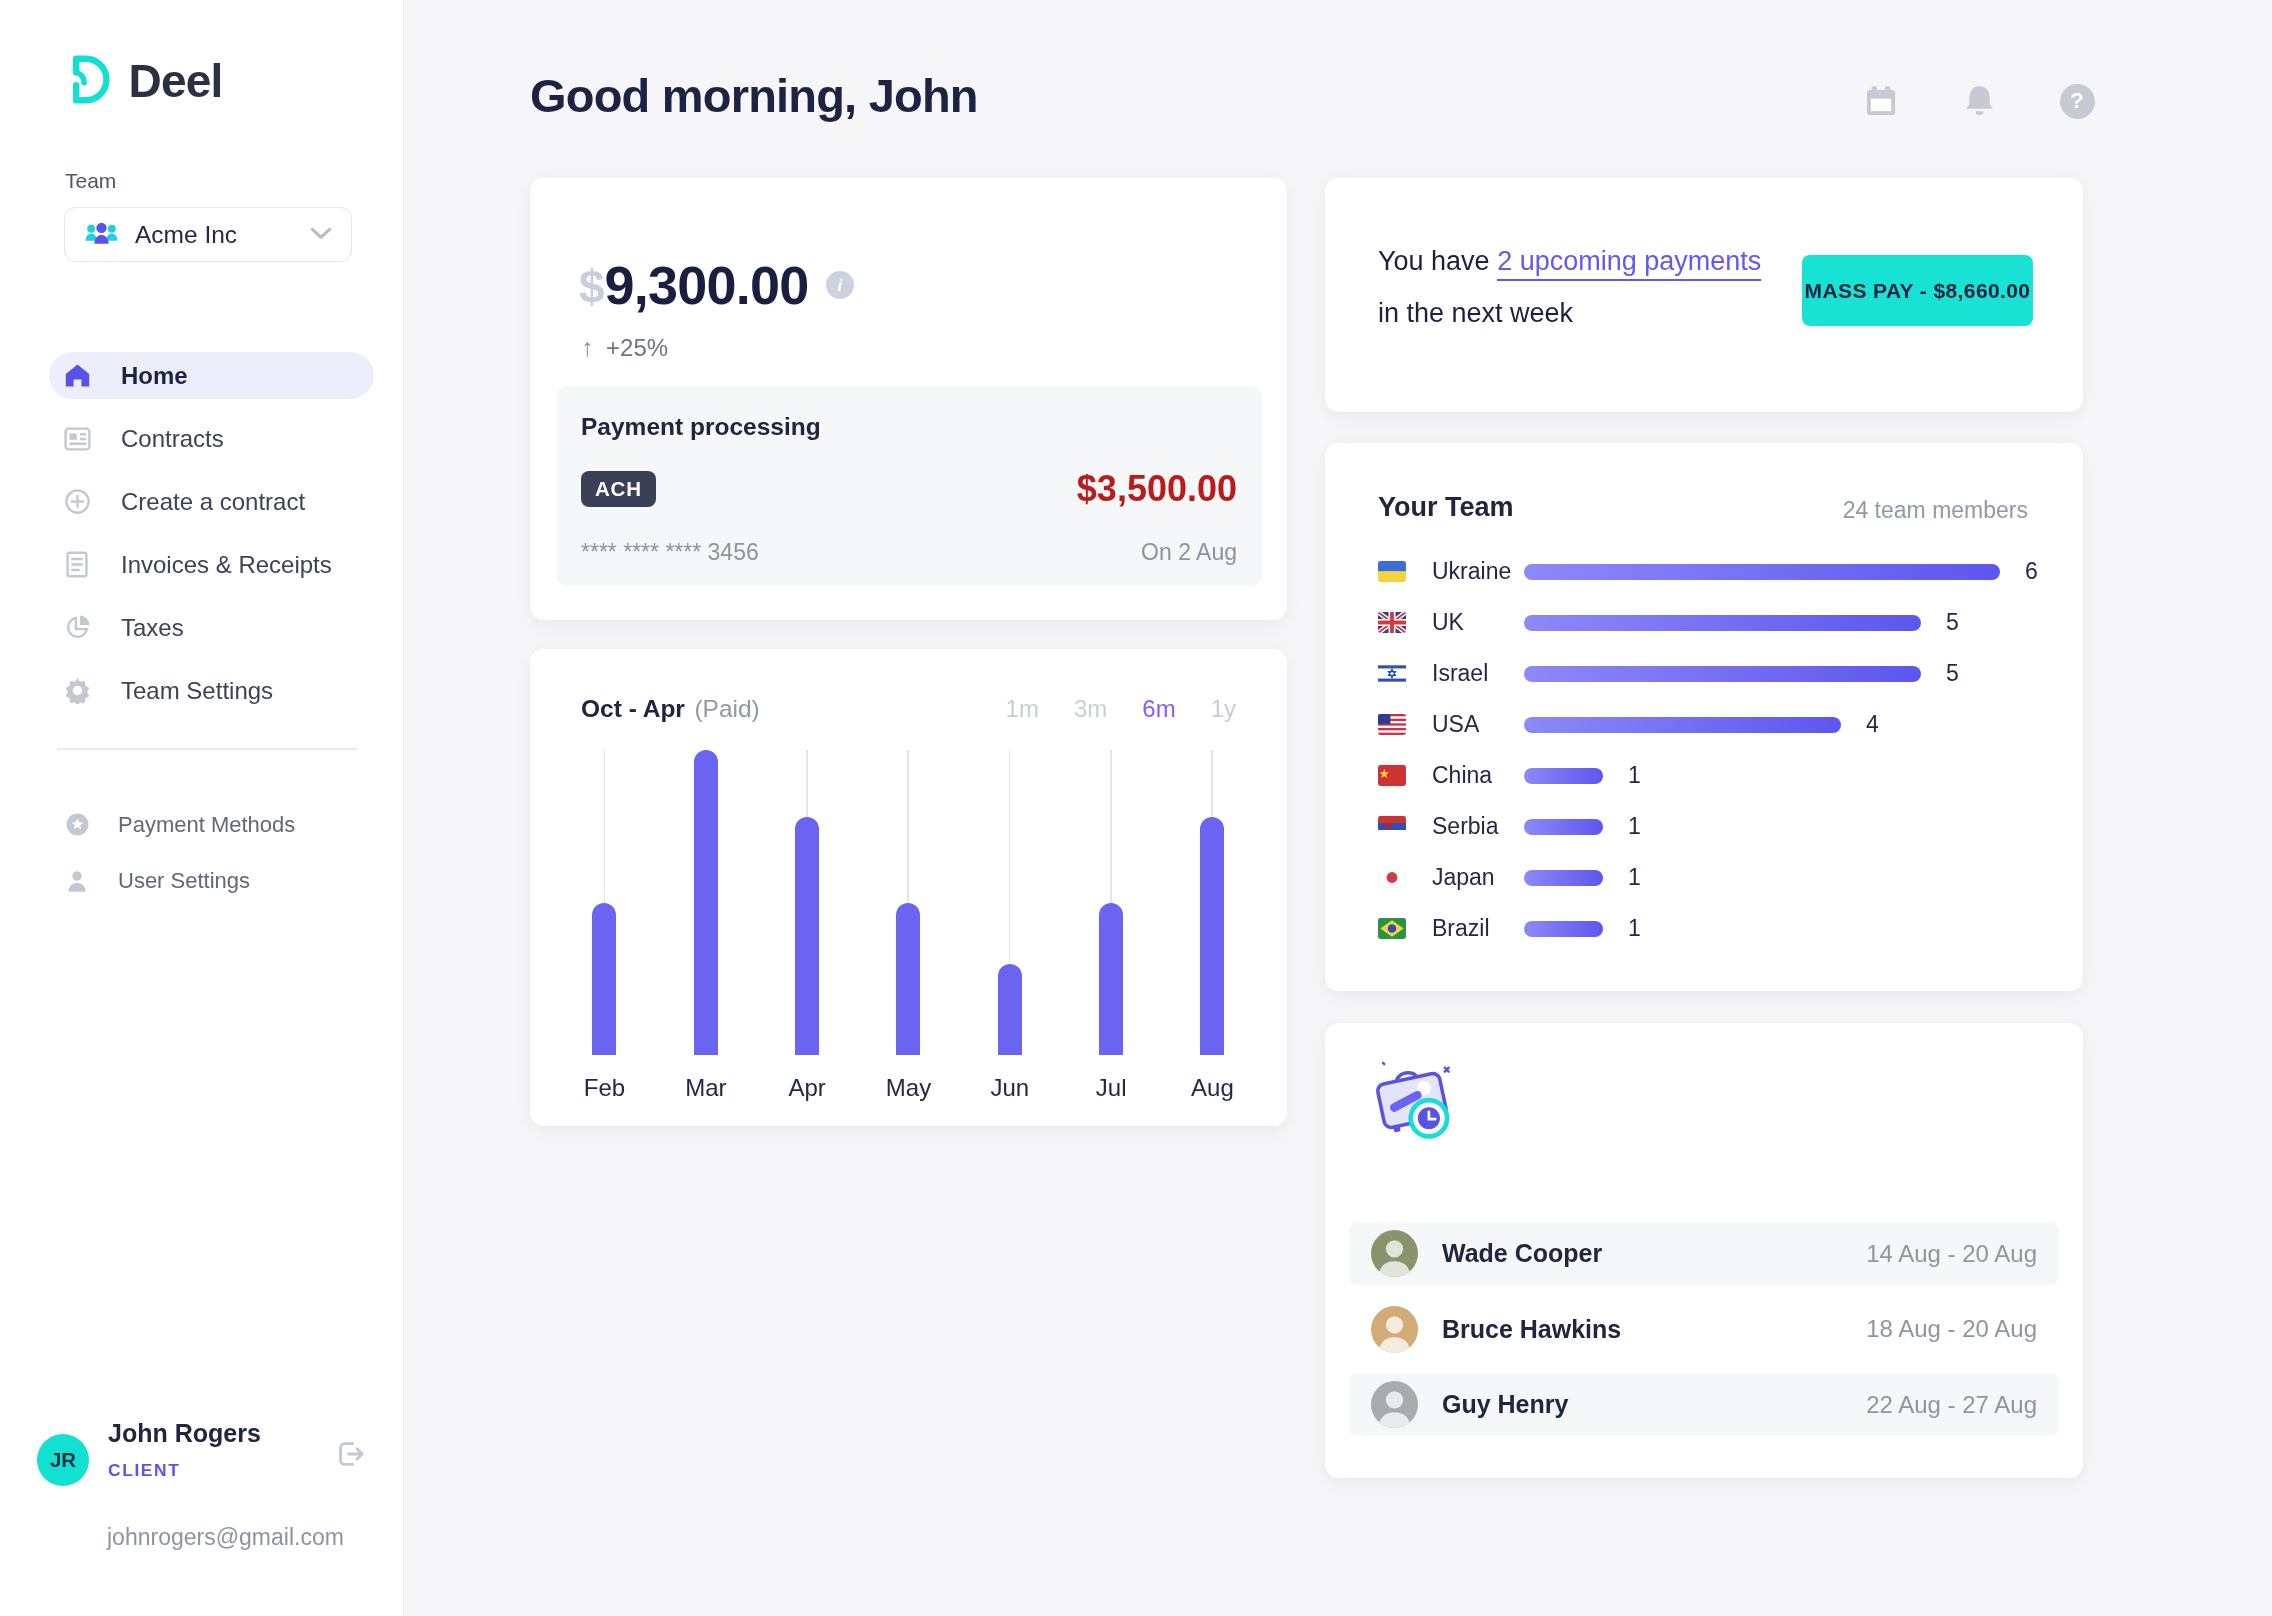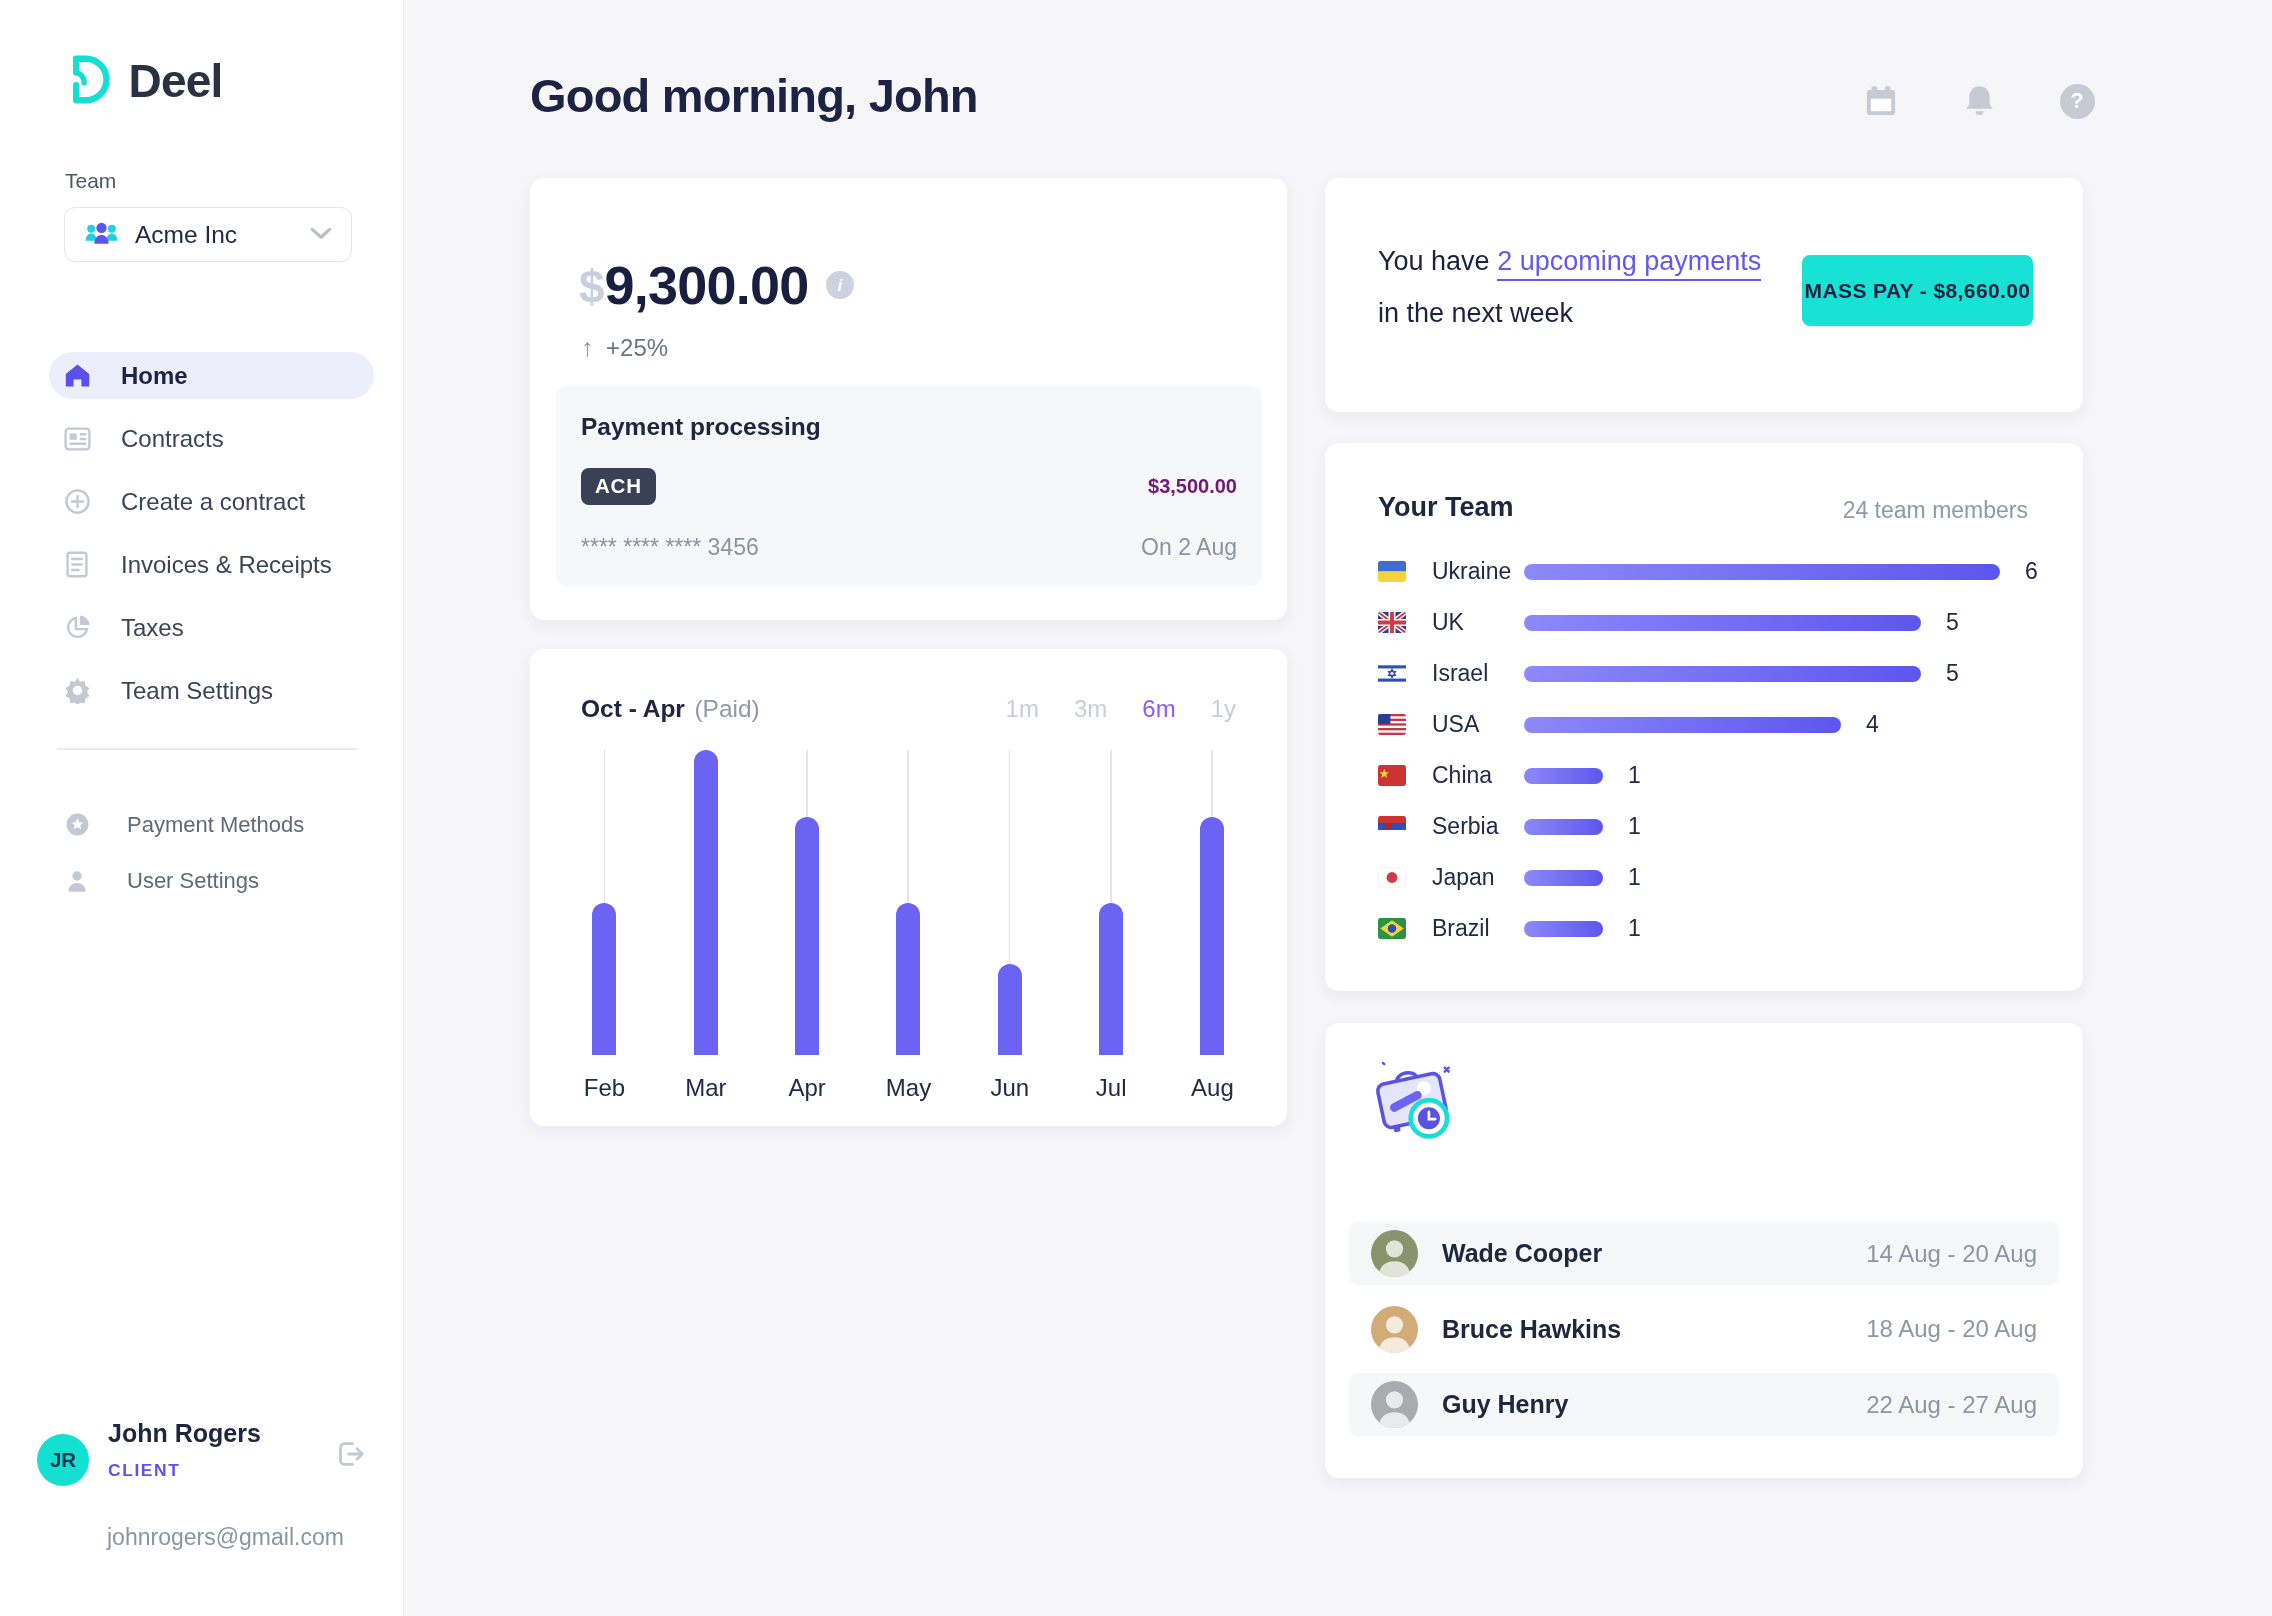--- a/index.html
+++ b/index.html
@@ -14,21 +14,21 @@
   .team-label { position:absolute; left:65px; top:169px; font-size:21px; color:#4e5568; }
   .team-select { position:absolute; left:64px; top:207px; width:288px; height:55px; background:#fff; border:1.6px solid #e3e6ec; border-radius:11px; display:flex; align-items:center; padding:8px 19px; gap:16px; cursor:pointer; }
   .team-select .lbl { font-size:24.5px; color:#232947; flex:1; }
 
   .nav { position:absolute; left:0; top:352px; width:404px; }
   .nav-item { position:relative; height:47px; margin:0 0 16px 49px; width:325px; display:flex; align-items:center; gap:30px; padding-left:14px; border-radius:24px; font-size:24px; color:#3c4357; cursor:pointer; }
   .nav-item.active { background:#eceefc; color:#1d2342; font-weight:700; }
   .nav-icon { width:28px; height:28px; display:flex; align-items:center; justify-content:center; }
   .divider { position:absolute; left:57px; top:748px; width:300px; height:1.6px; background:#e8eaee; }
   .nav2 { position:absolute; left:0; top:801px; width:404px; }
-  .nav2-item { height:47px; margin-left:63px; display:flex; align-items:center; gap:36px; font-size:22px; color:#626879; cursor:pointer; }
+  .nav2-item { height:47px; margin-left:63px; display:flex; align-items:center; gap:27px; font-size:22px; color:#626879; cursor:pointer; }
 
   .user-block { position:absolute; left:0; top:1417px; width:404px; }
   .avatar-jr { position:absolute; left:37px; top:17.4px; width:52px; height:52px; border-radius:50%; background:#14e0d2; display:flex; align-items:center; justify-content:center; font-size:20.5px; font-weight:700; color:#15324b; }
   .user-name { position:absolute; left:108px; top:1.6px; font-size:25px; font-weight:700; color:#20263f; }
   .user-role { position:absolute; left:108px; top:43px; font-size:17.4px; font-weight:700; color:#5d54ee; letter-spacing:1.6px; }
   .logout { position:absolute; left:335px; top:20.5px; cursor:pointer; }
   .user-email { position:absolute; left:107px; top:107px; font-size:23px; color:#8d93a1; }
 
   
   .greeting { position:absolute; left:530px; top:68px; font-size:47px; font-weight:600; color:#1d2342; letter-spacing:-0.8px; }
@@ -51,21 +51,21 @@
   .pc-amount { position:absolute; left:49px; top:76px; display:flex; align-items:flex-start; }
   .pc-cur { font-size:46px; font-weight:700; color:#c8cede; margin-top:6.3px; }
   .pc-num { font-size:54px; font-weight:700; color:#191f3f; letter-spacing:-0.8px; }
   .info-dot { width:28px; height:28px; border-radius:50%; background:#cdd2e1; color:#fff; font-size:17.4px; font-weight:700; font-style:italic; display:flex; align-items:center; justify-content:center; margin:17.4px 0 0 17.4px; cursor:pointer; }
   .pc-delta { position:absolute; left:51px; top:155px; font-size:24px; color:#6d7383; display:flex; gap:12.6px; align-items:center; }
   .pc-delta .arrow { color:#8d93a1; font-size:25px; }
   .pc-inset { position:absolute; left:26px; top:208px; width:706px; height:200px; background:#f6f7f9; border-radius:11px; padding:27px 25px; }
   .pi-title { font-size:24.5px; font-weight:600; color:#20263f; }
   .pi-row { display:flex; align-items:center; justify-content:space-between; margin-top:27px; }
   .ach { background:#3a4156; color:#fff; font-size:20.5px; font-weight:700; letter-spacing:0.8px; padding:6.3px 14px; border-radius:8px;text-align:center; }
-  .pi-amt { font-size:20px; font-weight:700; color:#701a75; }
+  .pi-amt { font-size:36px; font-weight:700; color:#b91c1c; }
   .pi-row2 { display:flex; align-items:center; justify-content:space-between; margin-top:29px; }
   .pi-muted { font-size:23px; color:#8d93a1; }
 
   
   .ch-title { position:absolute; left:51px; top:46px; font-size:24.5px; display:flex; gap:9.5px; }
   .ch-title .t1 { font-weight:600; color:#20263f; }
   .ch-title .t2 { color:#9298a6; }
   .ch-ranges { position:absolute; right:51px; top:46px; display:flex; gap:35px; font-size:24px; color:#c9cdd6; }
   .ch-ranges .r { cursor:pointer; }
   .ch-ranges .r.active { color:#8b5cf6; font-weight:400; }

